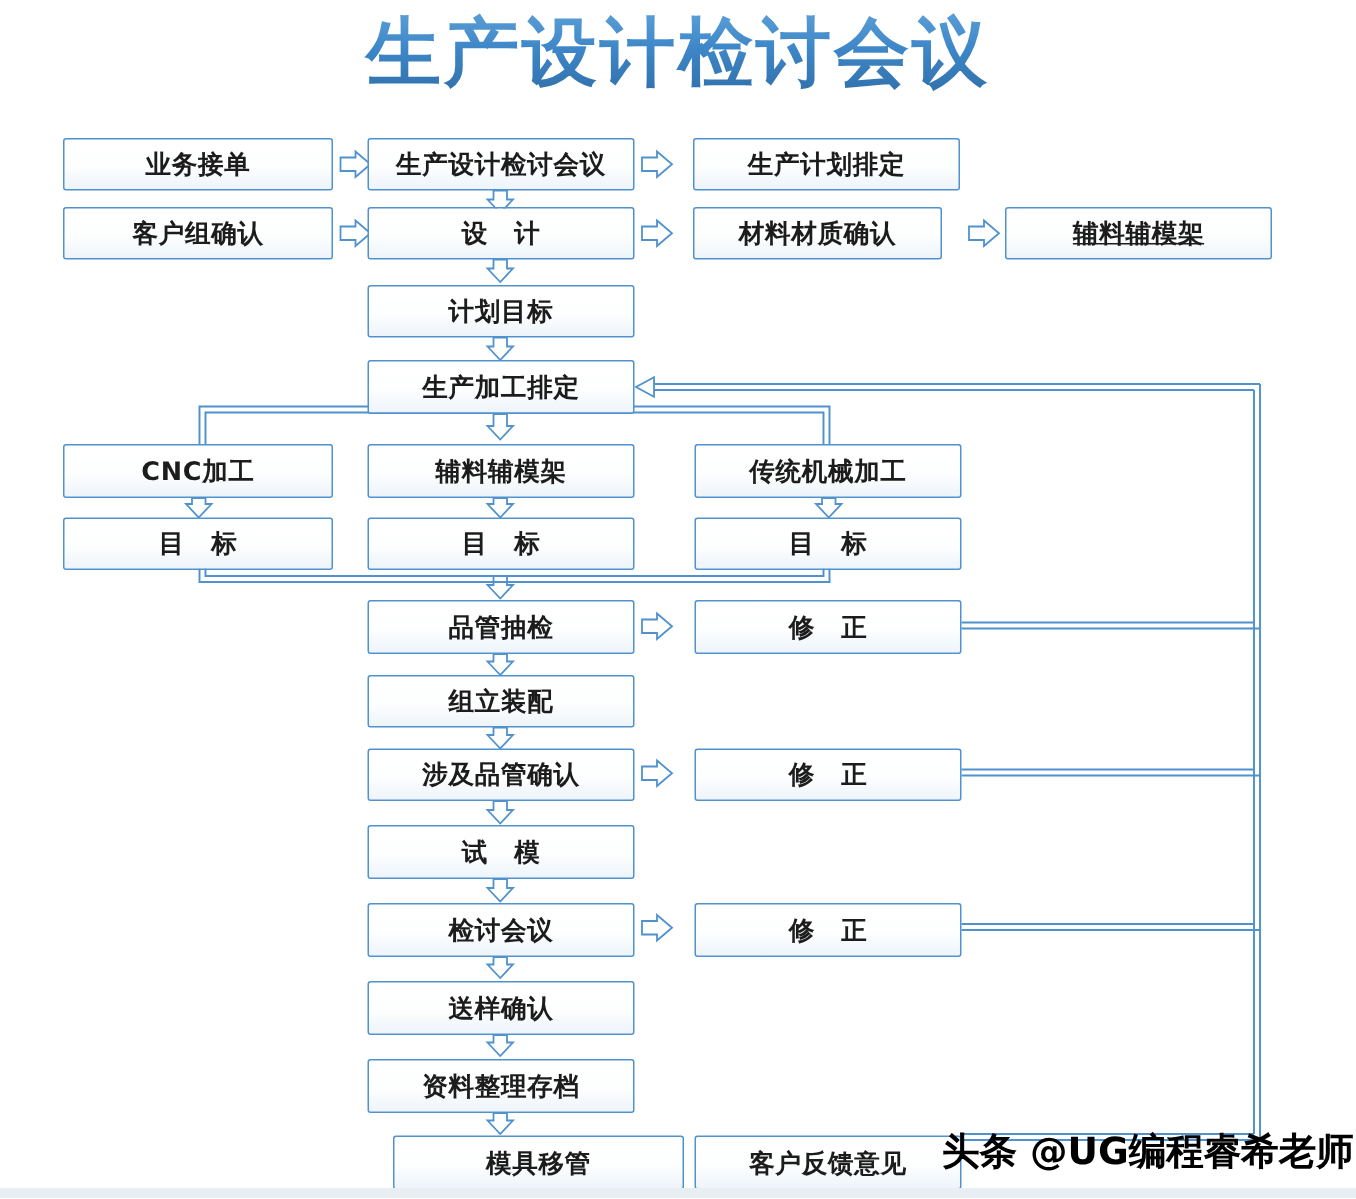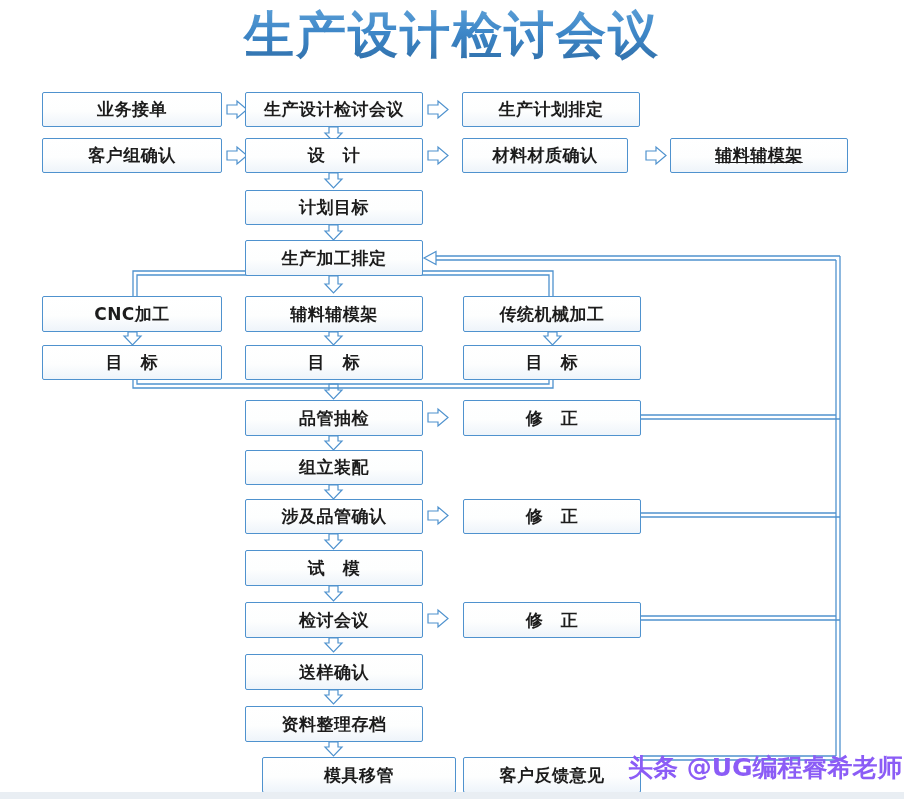--- a/index.html
+++ b/index.html
@@ -66,21 +66,21 @@
     pointer-events: none;
   }
 
   
   #watermark {
     position: absolute;
     left: 628px;
     top: 751px;
     font-size: 25px;
     font-weight: 700;
-    color: #8b5cf6;
+    color: #000000;
     letter-spacing: 0px;
     white-space: nowrap;
   }
   #bottombar {
     position: absolute;
     left: 0;
     top: 792px;
     width: 904px;
     height: 7px;
     background: #e9eef3;

